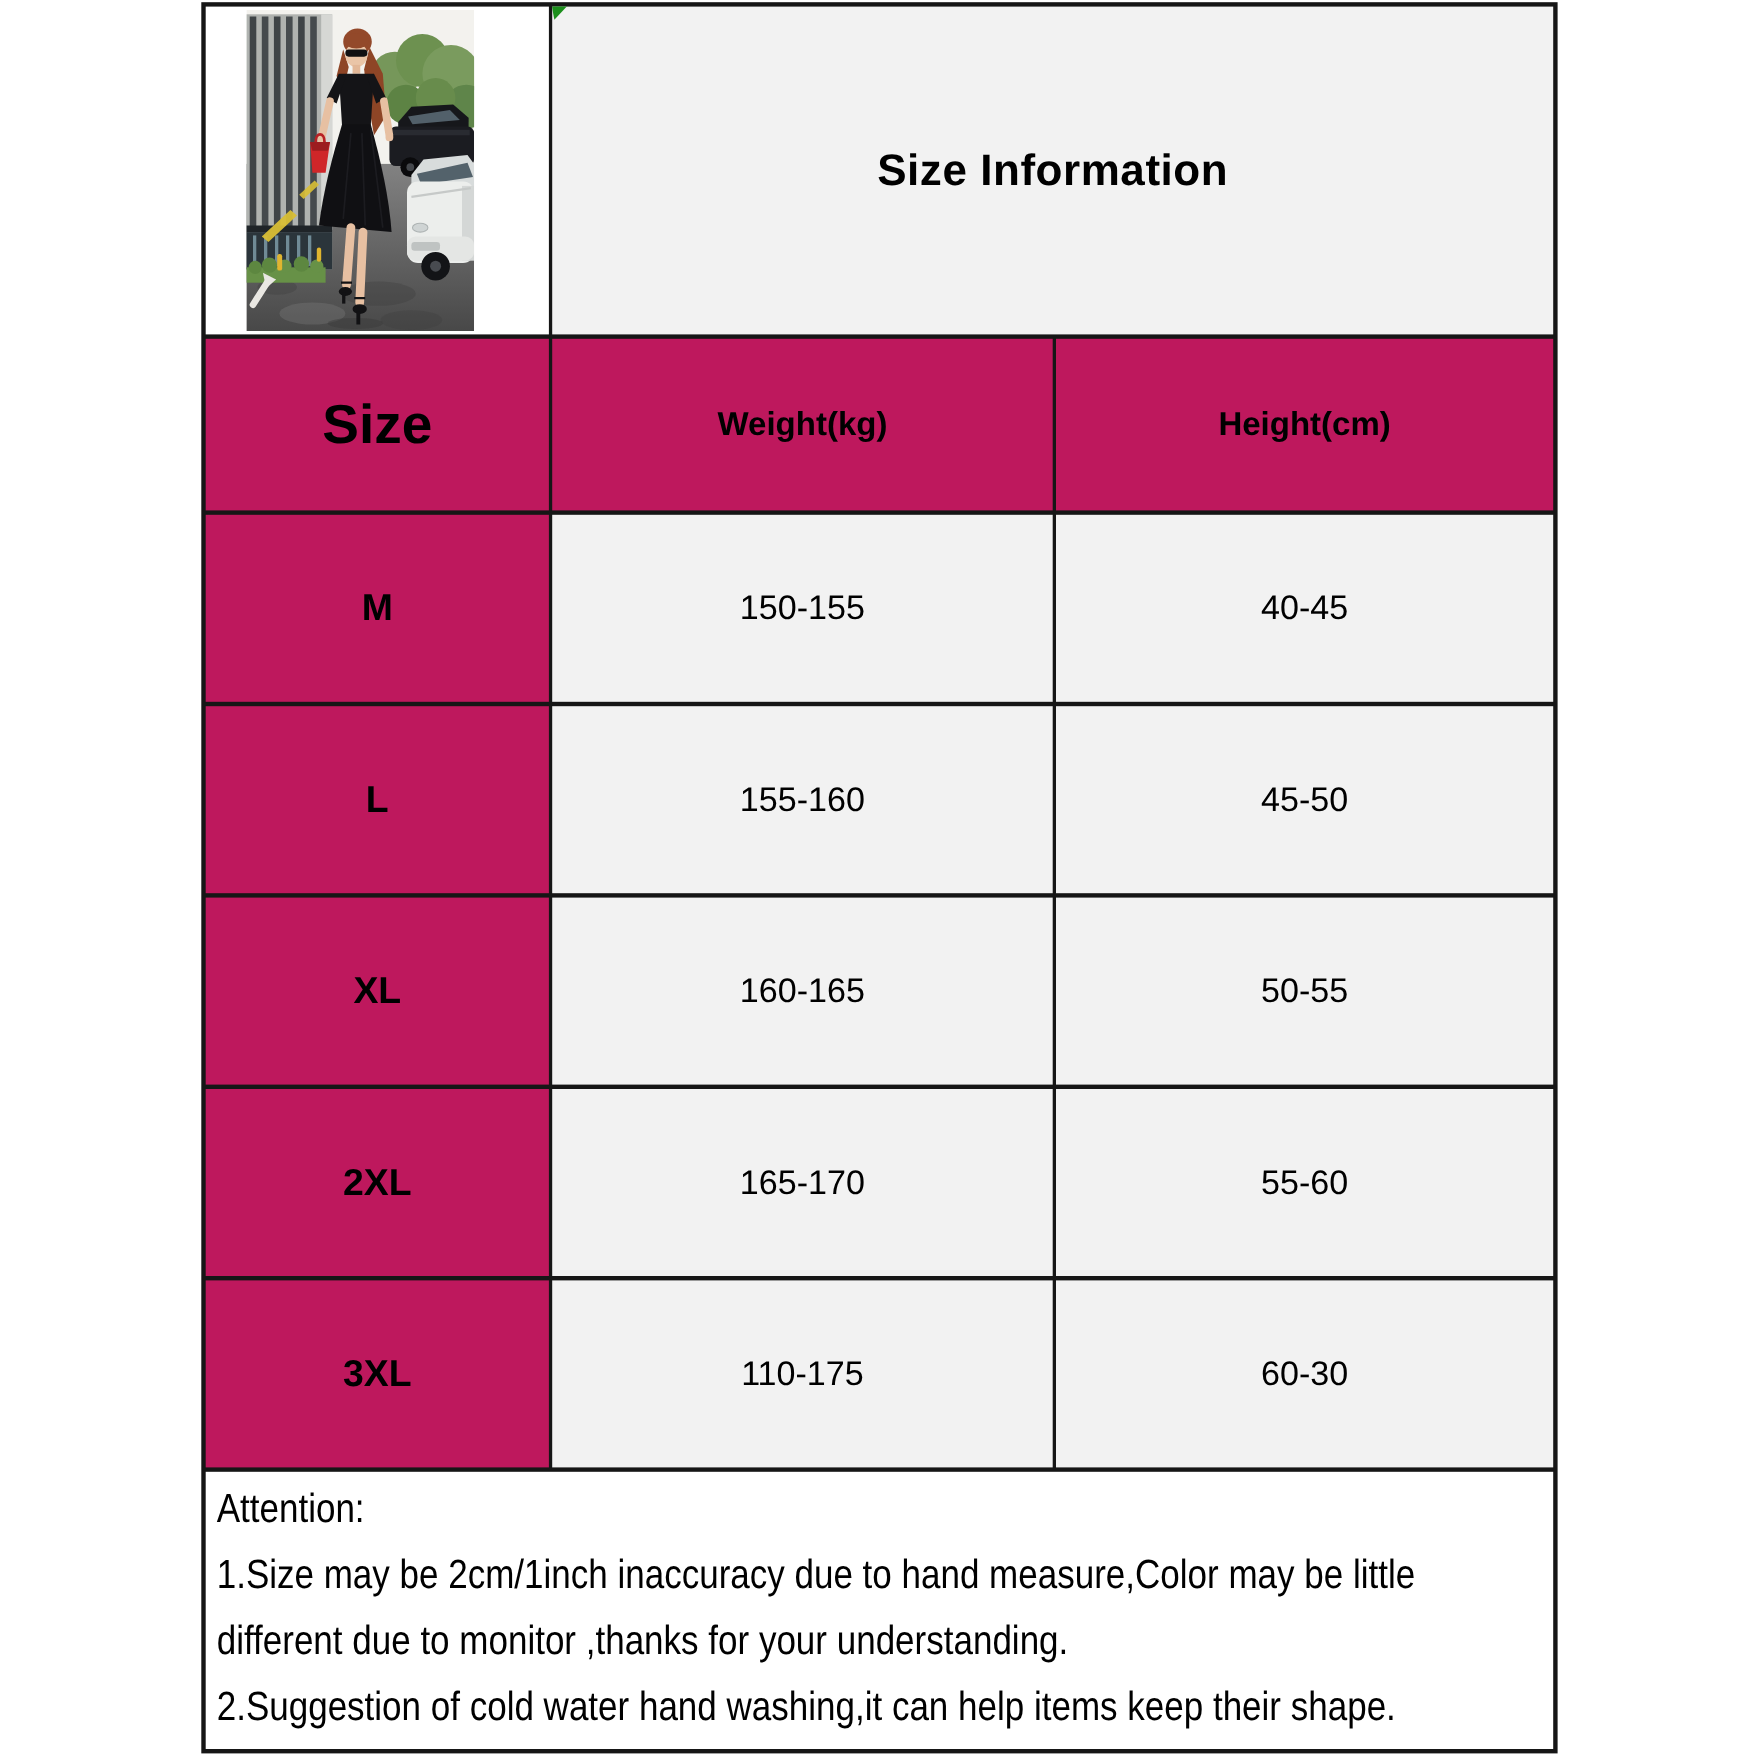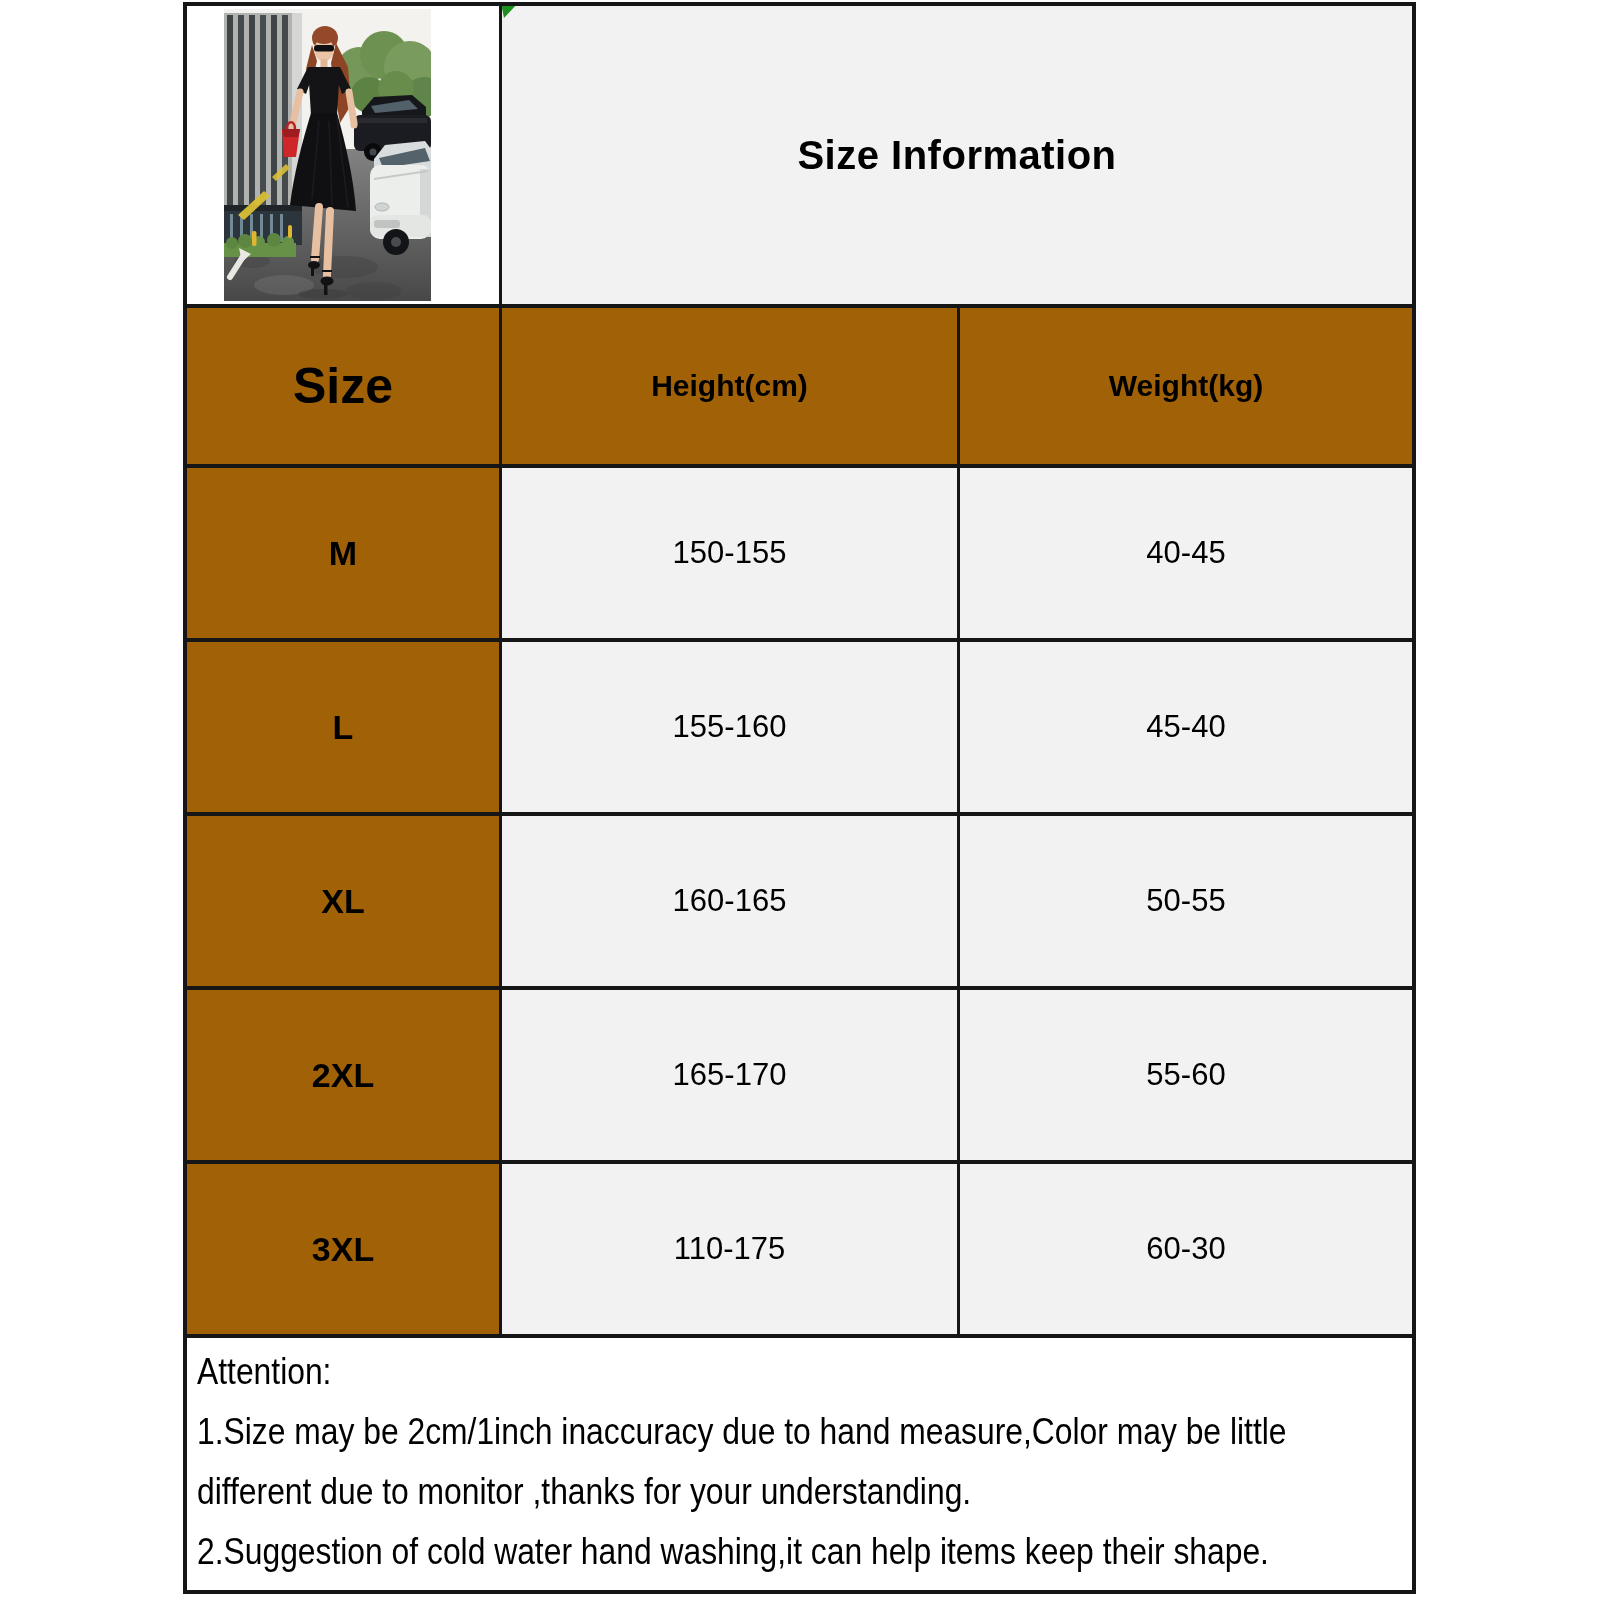--- a/index.html
+++ b/index.html
@@ -8,21 +8,21 @@
 
   .size-chart {
     position:absolute; left:183px; top:2px; width:1233px; height:1592px;
     box-sizing:border-box; background:#161616; padding:4px;
     display:grid;
     grid-template-columns:312px 455px 1fr;
     grid-template-rows:298px 156px 170px 170px 170px 170px 170px 1fr;
     column-gap:3px; row-gap:4px;
   }
   .cell { display:flex; align-items:center; justify-content:center; overflow:hidden; }
-  .gray  { background:#a16207; }
+  .gray  { background:#be185d; }
   .light { background:#f2f2f2; }
   .whitebg { background:#ffffff; }
 
   .image-cell { display:block; }
   .photo { display:block; margin:3px 0 0 37px; }
 
   .title-cell { position:relative; grid-column:2 / span 2; }
   .title-text { font-size:40px; font-weight:bold; letter-spacing:0.5px; }
   .corner-marker { position:absolute; left:-1px; top:-3px; }
 
@@ -163,30 +163,30 @@
     </div>
 
     <div class="cell light title-cell">
       <svg class="corner-marker" width="18" height="16" viewBox="0 0 18 16">
         <polygon points="0,0 17,0 3,15" fill="#1c8f1c"></polygon>
       </svg>
       <span class="title-text">Size Information</span>
     </div>
 
     <div class="cell gray size-header">Size</div>
+    <div class="cell gray col-header">Weight(kg)</div>
     <div class="cell gray col-header">Height(cm)</div>
-    <div class="cell gray col-header">Weight(kg)</div>
 
     <div class="cell gray size-label">M</div>
     <div class="cell light value">150-155</div>
     <div class="cell light value">40-45</div>
 
     <div class="cell gray size-label">L</div>
     <div class="cell light value">155-160</div>
-    <div class="cell light value">45-40</div>
+    <div class="cell light value">45-50</div>
 
     <div class="cell gray size-label">XL</div>
     <div class="cell light value">160-165</div>
     <div class="cell light value">50-55</div>
 
     <div class="cell gray size-label">2XL</div>
     <div class="cell light value">165-170</div>
     <div class="cell light value">55-60</div>
 
     <div class="cell gray size-label">3XL</div>

